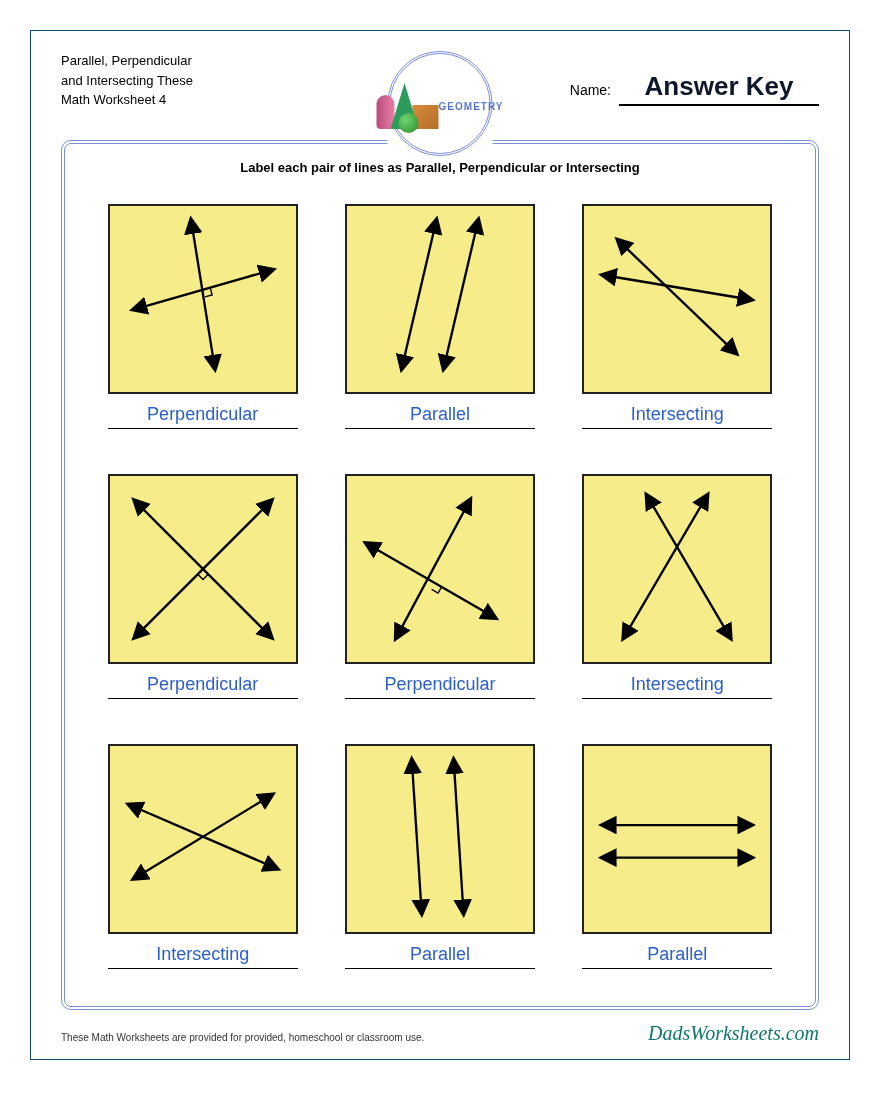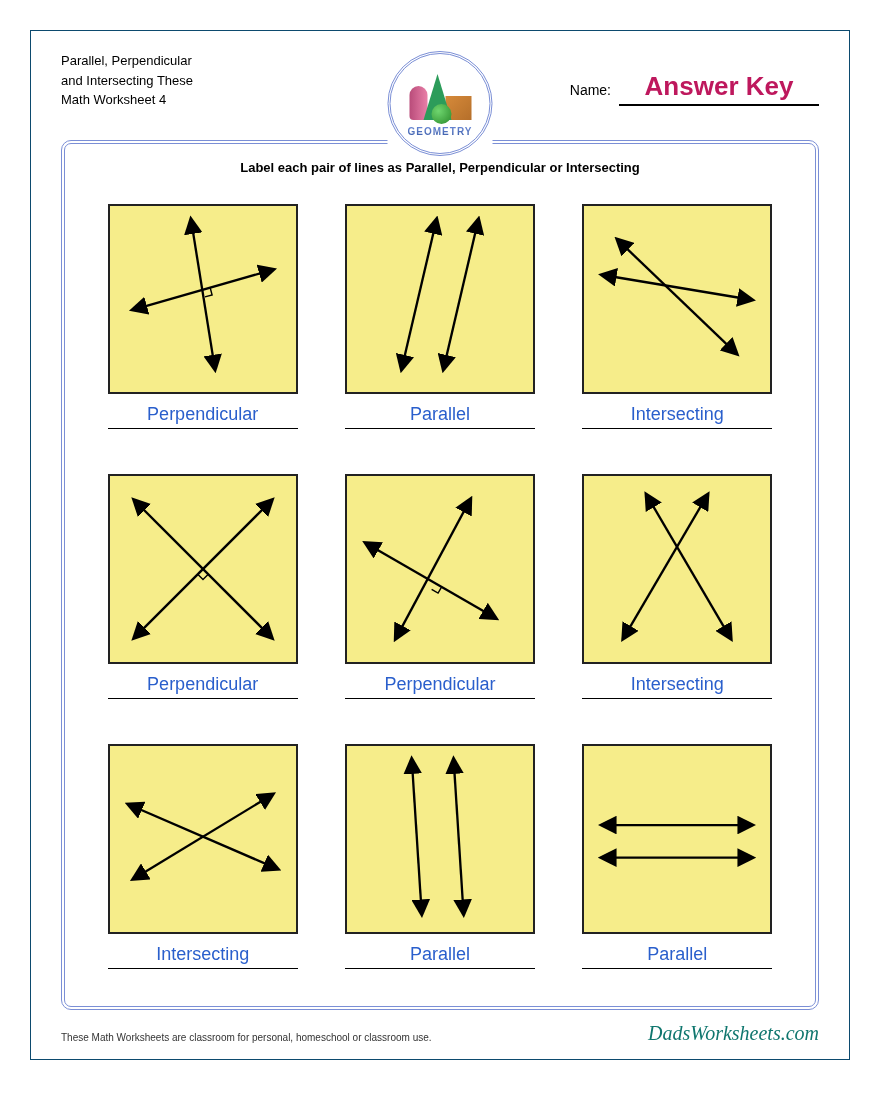--- a/index.html
+++ b/index.html
@@ -36,21 +36,21 @@
       display: flex;
       align-items: baseline;
       gap: 8px;
       margin-top: 20px;
     }
     .name-label {
       font-size: 14px;
       color: #000;
     }
     .name-value {
-      color: #be185d;
+      color: #0f172a;
       font-size: 26px;
       font-weight: bold;
       border-bottom: 2px solid #000;
       padding: 0 12px 2px;
       min-width: 200px;
       text-align: center;
     }
     .logo {
       position: absolute;
       left: 50%;
@@ -61,21 +61,21 @@
       z-index: 10;
       background: #fff;
     }
     .logo-circle {
       width: 100%;
       height: 100%;
       border-radius: 50%;
       border: 3px double #7b8fd6;
       background: #fff;
       display: flex;
-      flex-direction: column;
+      flex-direction: row;
       align-items: center;
       justify-content: center;
       position: relative;
     }
     .logo-shapes {
       display: flex;
       align-items: flex-end;
       gap: -4px;
       height: 50px;
       position: relative;
@@ -320,18 +320,18 @@
               <line x1="25" y1="120" x2="175" y2="120" stroke="#000" stroke-width="2.5" marker-start="url(#ah)" marker-end="url(#ah)"></line>
             </svg>
           </div>
           <div class="answer-line"><span>Parallel</span></div>
         </div>
       </div>
   </div>
 
   <div class="footer">
     <div class="footer-left">
-      <div>These Math Worksheets are classroom for personal, homeschool or classroom use.</div>
+      <div>These Math Worksheets are provided for provided, homeschool or classroom use.</div>
     </div>
     <div class="footer-right">DadsWorksheets.com</div>
   </div>
 
 </div>
 
 </body></html>

